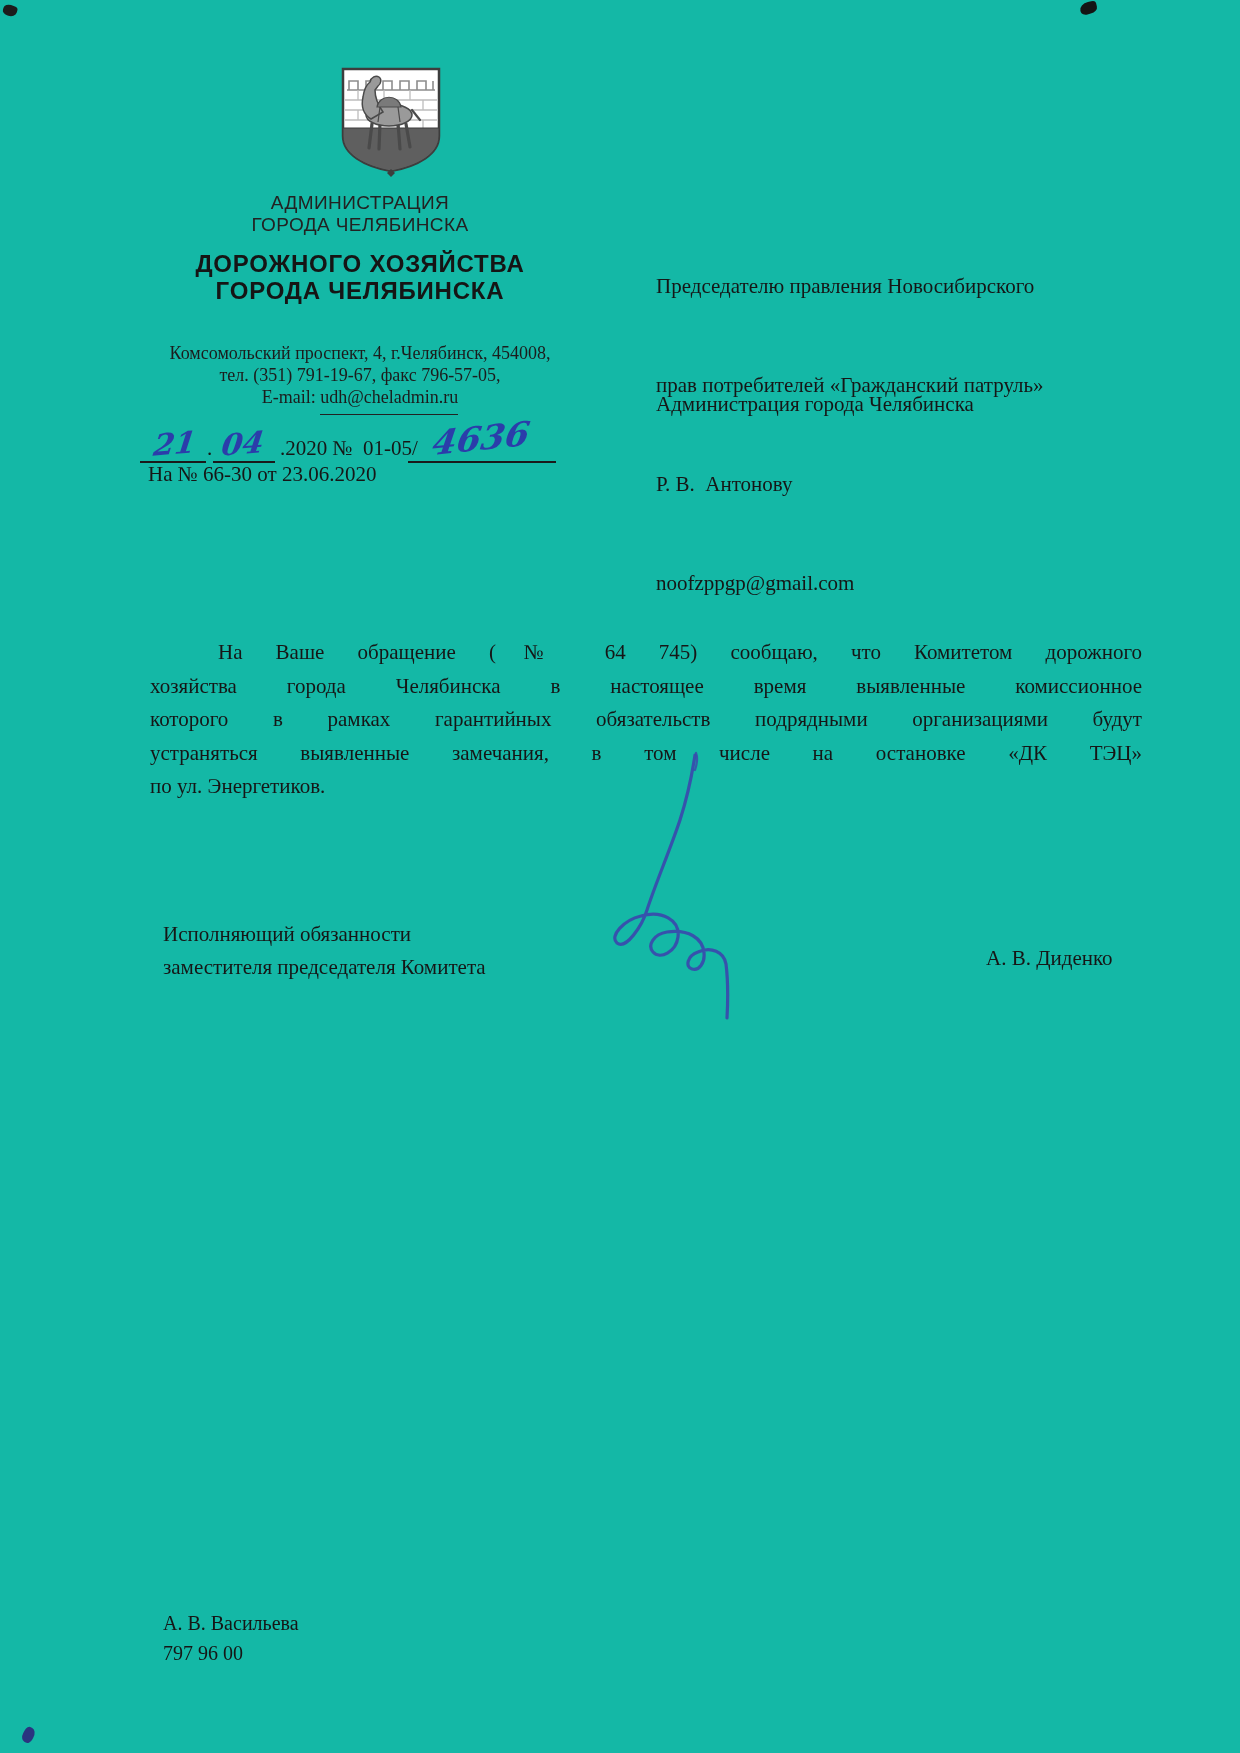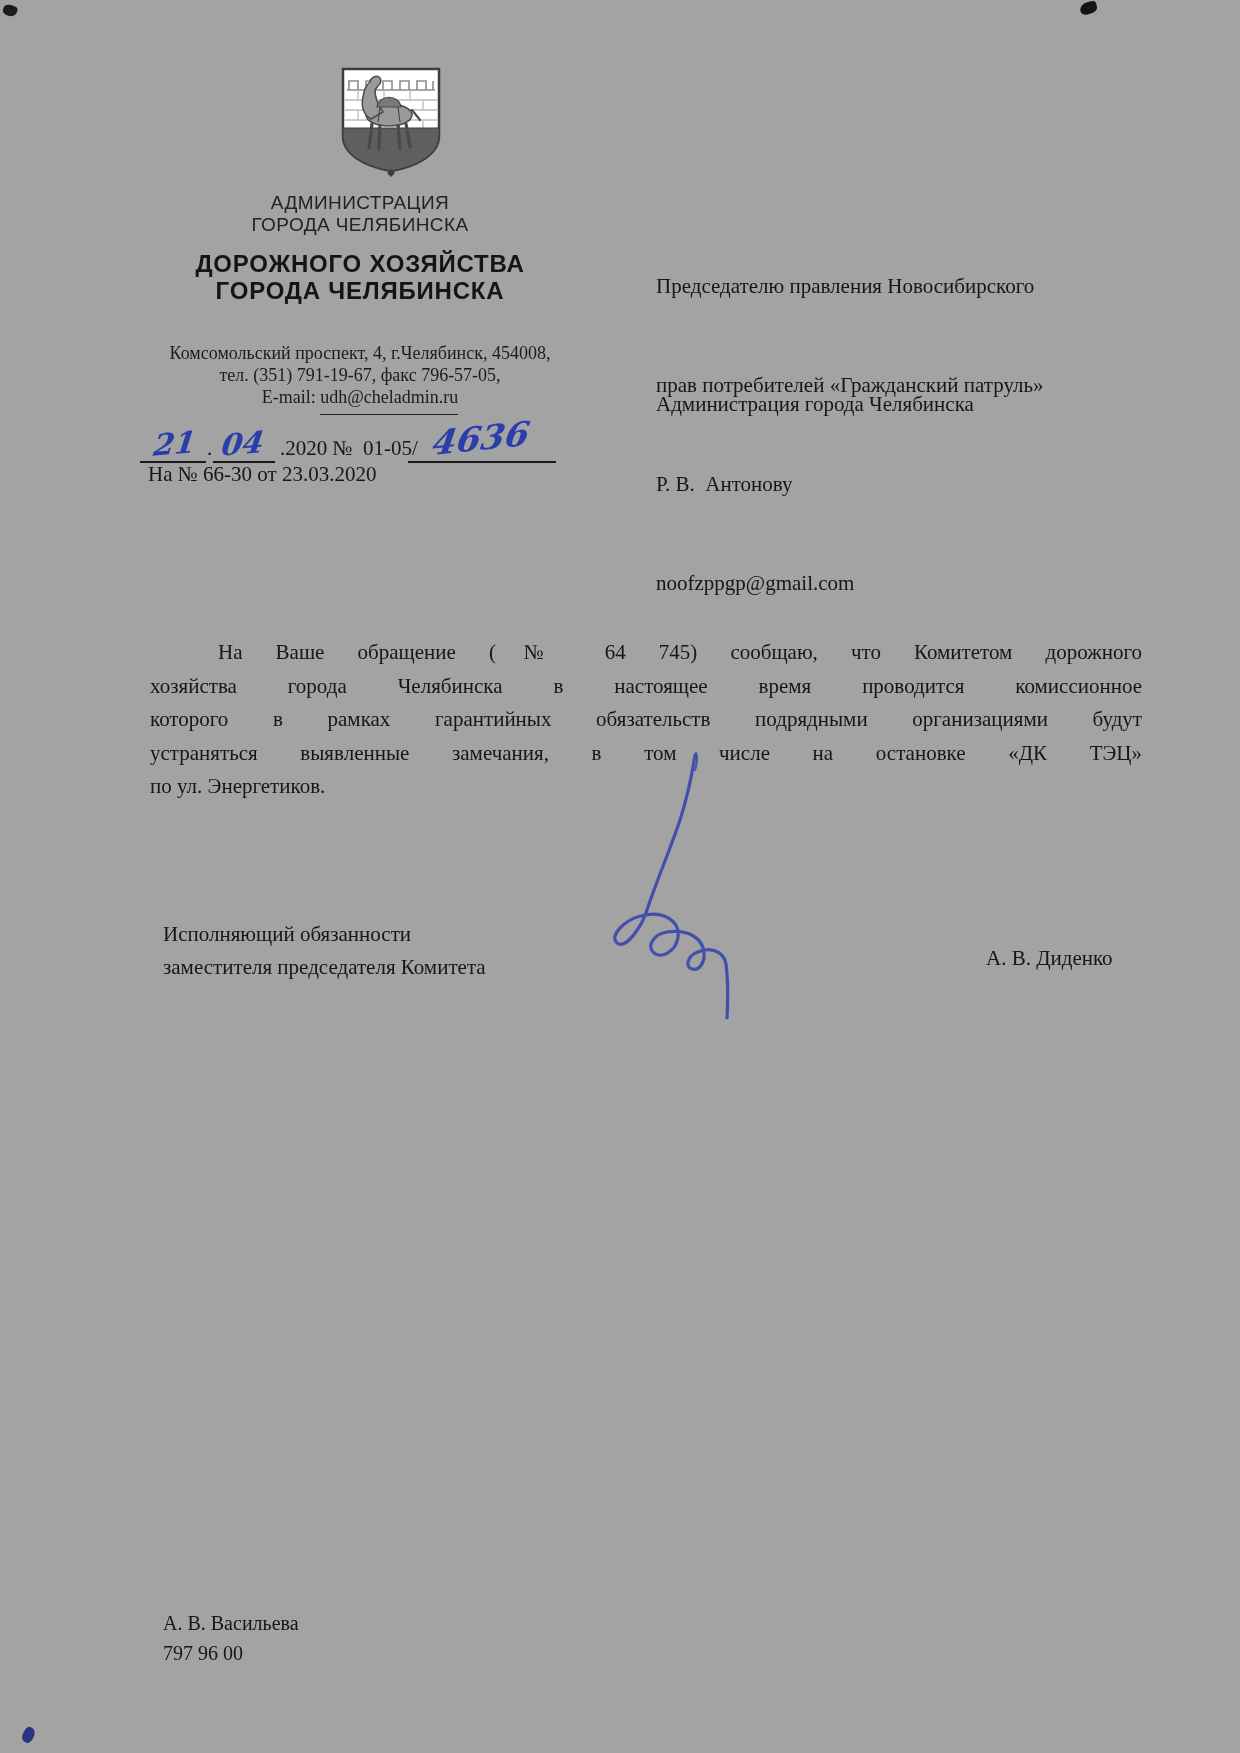--- a/index.html
+++ b/index.html
@@ -1,18 +1,18 @@
 <!DOCTYPE html>
 <html><head>
 <meta charset="utf-8">
 <style>
   html,body{margin:0;padding:0;background:#888;}
   .page{
     position:relative; width:1240px; height:1753px; margin:0 auto;
-    background:#a3a3a3; overflow:hidden;
+    background:#14b8a6; overflow:hidden;
     font-family:"Liberation Serif", serif; color:#161616;
   }
   
   .emblem{position:absolute; left:336px; top:64px; width:110px; height:114px;}
   .org-block{
     position:absolute; left:150px; top:192px; width:420px; text-align:center;
     font-family:"Liberation Sans", sans-serif; font-size:19px; line-height:22px;
     letter-spacing:.4px; color:#222;
   }
   .committee-block{
@@ -124,33 +124,33 @@
   </div>
 
   <span class="hw hw-day">21</span>
   <div class="uline u1"></div>
   <span class="date-dot">.</span>
   <span class="hw hw-month">04</span>
   <div class="uline u2"></div>
   <span class="date-printed">.2020 №  01-05/</span>
   <div class="uline u3"></div>
   <span class="hw hw-num">4636</span>
-  <div class="reply-line">На № 66-30 от 23.03.2020</div>
+  <div class="reply-line">На № 66-30 от 23.06.2020</div>
 
   <div class="recipient">
     <div>Председателю правления Новосибирского</div>
     <div>прав потребителей «Гражданский патруль»</div>
     <div>Р. В.  Антонову</div>
     <div>noofzppgp@gmail.com</div>
   </div>
   <div class="copy-line">Администрация города Челябинска</div>
 
   <div class="body-text">
     <div class="body-line first">На Ваше обращение (№ 64 745)  сообщаю, что   Комитетом дорожного</div>
-    <div class="body-line">хозяйства города Челябинска в настоящее время проводится комиссионное</div>
+    <div class="body-line">хозяйства города Челябинска в настоящее время выявленные комиссионное</div>
     <div class="body-line">которого в рамках гарантийных обязательств   подрядными организациями будут</div>
     <div class="body-line">устраняться выявленные   замечания, в том числе на остановке «ДК ТЭЦ»</div>
     <div class="body-line last">по ул. Энергетиков.</div>
   </div>
 
   <div class="sig-block">
     <div>Исполняющий обязанности</div>
     <div>заместителя председателя Комитета</div>
   </div>
 

